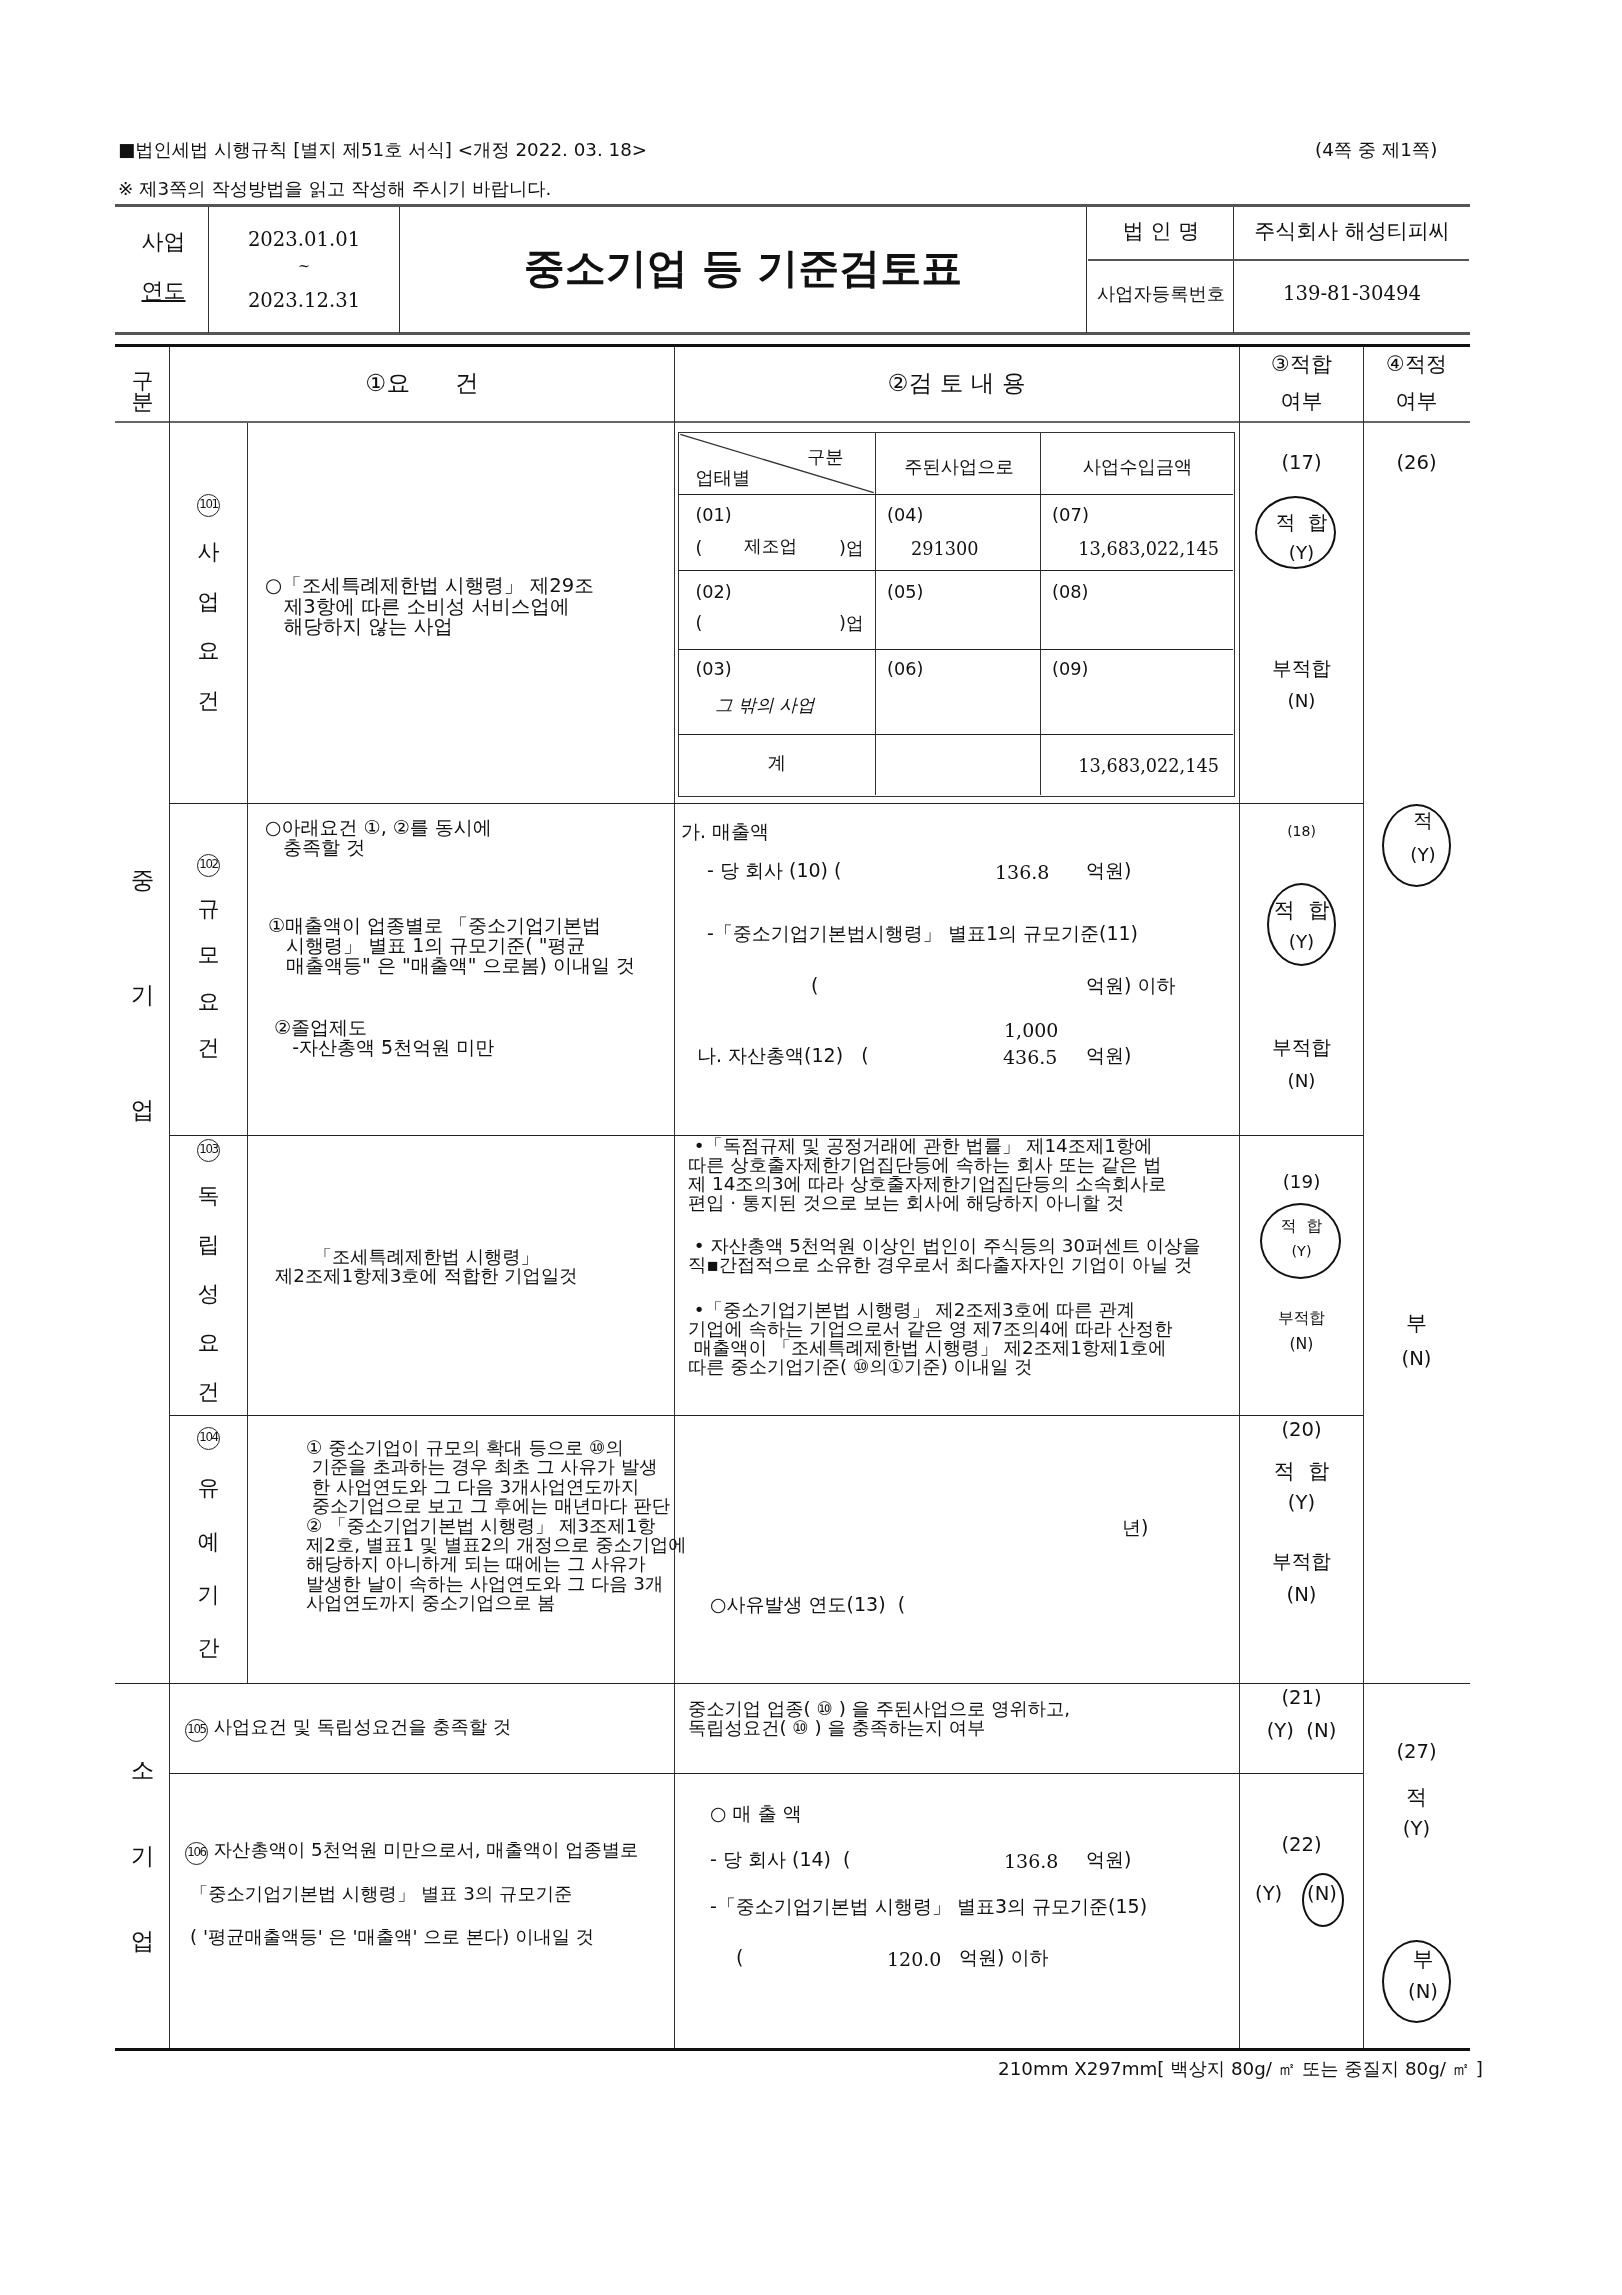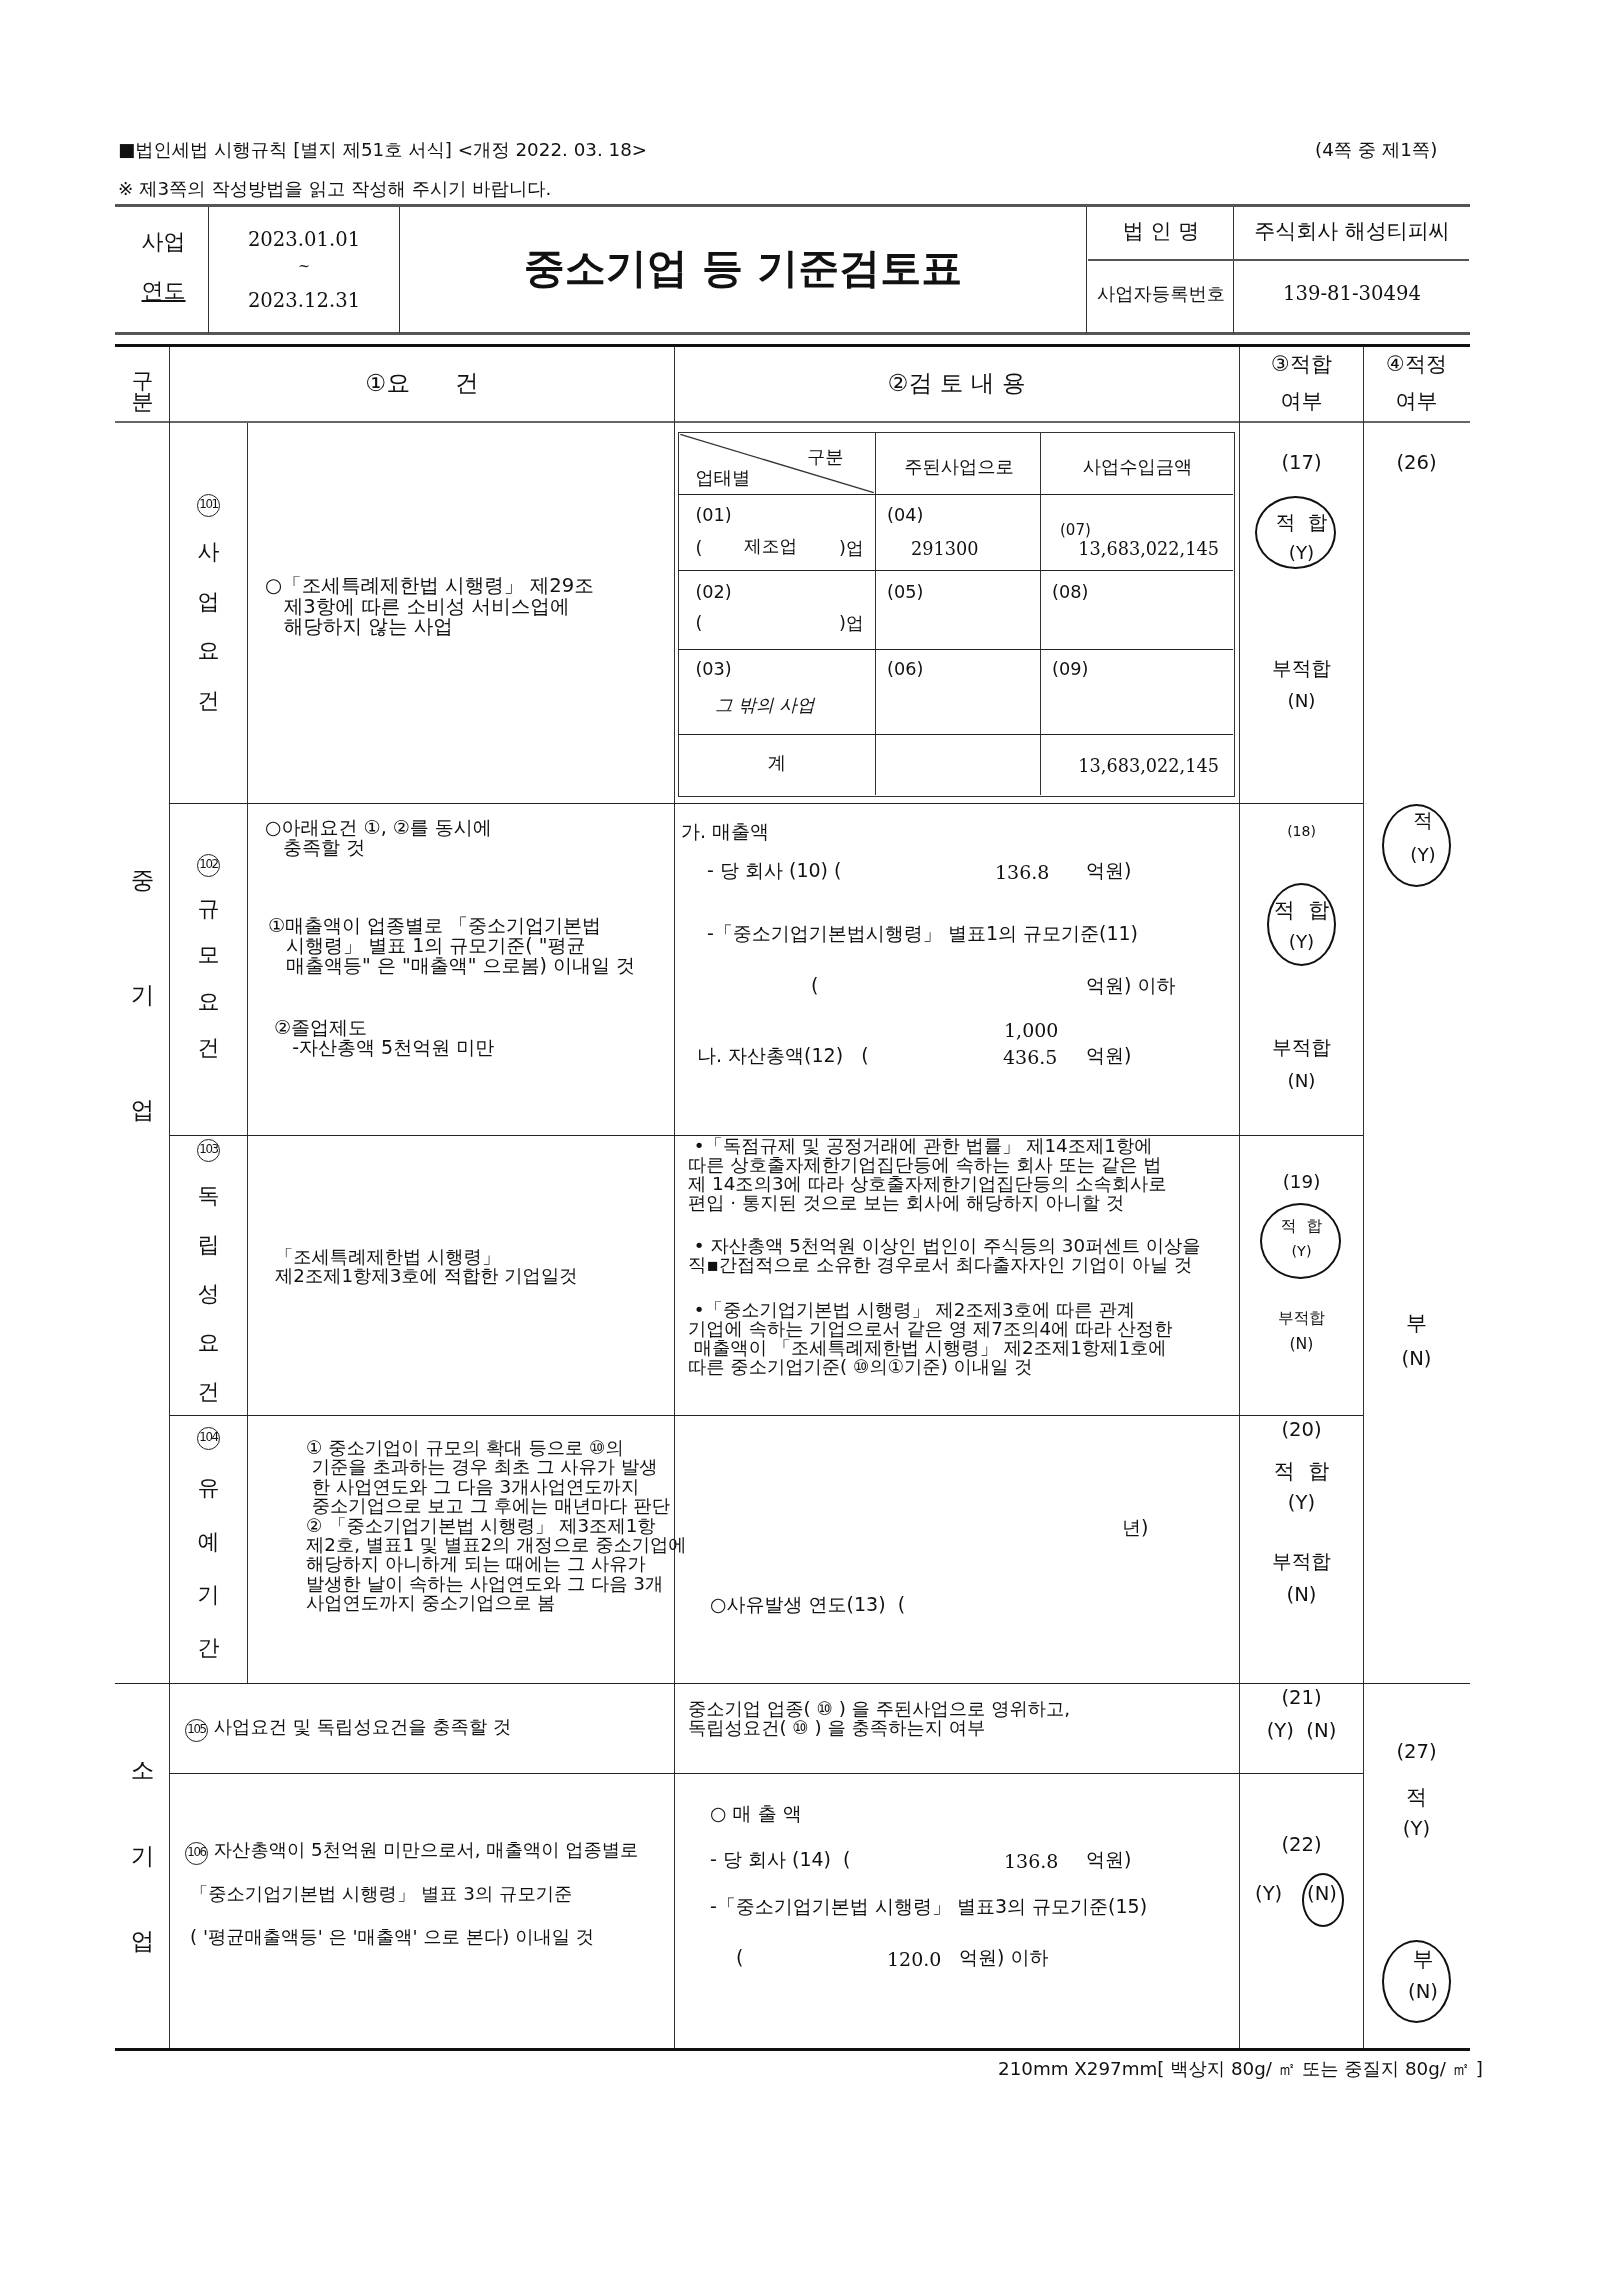--- a/index.html
+++ b/index.html
@@ -106,21 +106,21 @@
   <div class="txt" style="left:16.4px;top:34px;font-size:18.3px;">업태별</div>
   <div class="txt center" style="left:198px;top:23px;width:164px;font-size:18.3px;">주된사업으로</div>
   <div class="txt center" style="left:363px;top:23px;width:191px;font-size:18.3px;">사업수입금액</div>
 
   <div class="txt" style="left:16.4px;top:72px;font-size:17.7px;">(01)</div>
   <div class="txt" style="left:16.4px;top:105px;font-size:17.7px;">(</div>
   <div class="txt" style="left:65px;top:103px;font-size:17.7px;">제조업</div>
   <div class="txt" style="left:160px;top:105px;font-size:17.7px;">)업</div>
   <div class="txt" style="left:208px;top:72px;font-size:17.7px;">(04)</div>
   <div class="txt serif" style="left:232px;top:106px;font-size:17.7px;">291300</div>
-  <div class="txt" style="left:373px;top:89px;font-size:15px;margin-left:8px;">(07)</div>
+  <div class="txt" style="left:373px;top:72px;font-size:18px;">(07)</div>
   <div class="txt serif" style="left:363px;top:106px;width:177px;text-align:right;font-size:17.7px;">13,683,022,145</div>
 
   <div class="txt" style="left:16.4px;top:149px;font-size:17.7px;">(02)</div>
   <div class="txt" style="left:16.4px;top:180px;font-size:17.7px;">(</div>
   <div class="txt" style="left:160px;top:180px;font-size:17.7px;">)업</div>
   <div class="txt" style="left:208px;top:149px;font-size:17.7px;">(05)</div>
   <div class="txt" style="left:373px;top:149px;font-size:17.7px;">(08)</div>
 
   <div class="txt" style="left:16.4px;top:226px;font-size:17.7px;">(03)</div>
   <div class="txt" style="left:36px;top:262px;font-size:17.7px;font-style:italic;">그 밖의 사업</div>
@@ -178,21 +178,21 @@
 <div class="txt center" style="left:1364px;top:844px;width:118px;font-size:18.3px;">(Y)</div>
 
 <div class="vert" style="left:171px;top:1139px;width:75px;height:268px;font-size:22px;">
   <span class="circled-num">103</span>
   <span>독</span>
   <span>립</span>
   <span>성</span>
   <span>요</span>
   <span>건</span>
 </div>
-<div class="txt" style="left:275px;top:1247px;font-size:18.3px;line-height:1.05;">「조세특례제한법 시행령」
+<div class="txt" style="left:275px;top:1247px;font-size:18.3px;line-height:1.05;text-align:center;">「조세특례제한법 시행령」
 제2조제1항제3호에 적합한 기업일것</div>
 <div class="txt" style="left:688px;top:1137px;font-size:18.3px;line-height:1.03;"> •「독점규제 및 공정거래에 관한 법률」 제14조제1항에
 따른 상호출자제한기업집단등에 속하는 회사 또는 같은 법
 제 14조의3에 따라 상호출자제한기업집단등의 소속회사로
 편입 · 통지된 것으로 보는 회사에 해당하지 아니할 것</div>
 <div class="txt" style="left:688px;top:1237px;font-size:18.3px;line-height:1.03;"> • 자산총액 5천억원 이상인 법인이 주식등의 30퍼센트 이상을
 직▪간접적으로 소유한 경우로서 최다출자자인 기업이 아닐 것</div>
 <div class="txt" style="left:688px;top:1301px;font-size:18.3px;line-height:1.03;"> •「중소기업기본법 시행령」 제2조제3호에 따른 관계
 기업에 속하는 기업으로서 같은 영 제7조의4에 따라 산정한
  매출액이 「조세특례제한법 시행령」 제2조제1항제1호에

